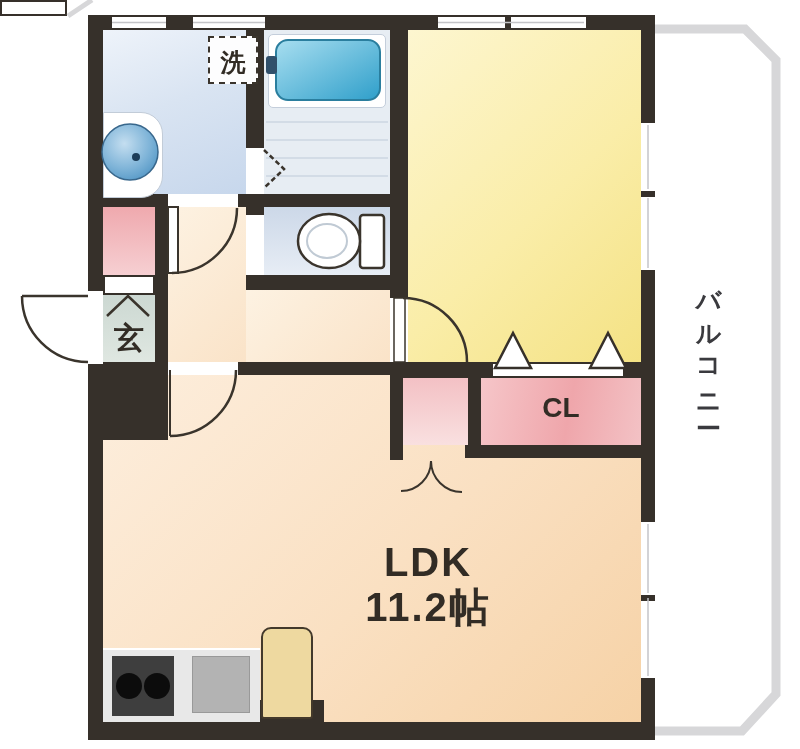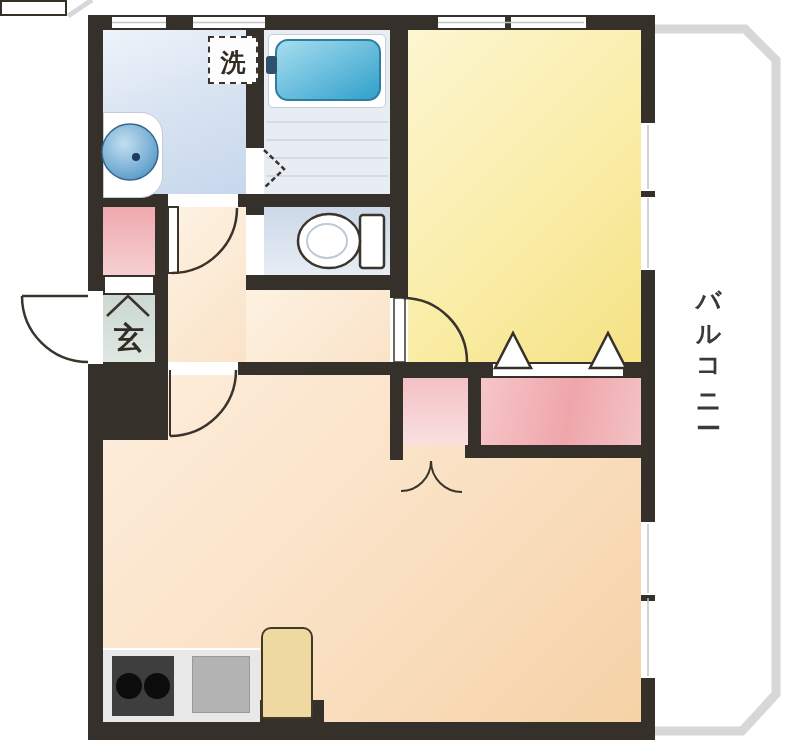--- a/index.html
+++ b/index.html
@@ -163,21 +163,26 @@
 
     <g fill="none" stroke="#3a342c" stroke-width="2">
       <path d="M 431 461 A 30 30 0 0 1 401 491"></path>
       <path d="M 431 461 A 31 31 0 0 0 462 492"></path>
     </g>
 
     <polyline points="107,316 128,296 149,316" fill="none" stroke="#3a342c" stroke-width="2.5"></polyline>
   </svg>
 
 
+  <div class="label" style="left:248px;top:540px;width:360px;font-size:40px;line-height:45px;letter-spacing:2px;">
+    <div>LDK</div>
+    <div>11.2帖</div>
+  </div>
 
+  <div class="label" style="left:481px;top:392px;width:160px;font-size:28px;">CL</div>
 
   <div class="label" style="left:103px;top:318px;width:52px;font-size:30px;">玄</div>
 
   <div class="label" style="left:208px;top:46px;width:50px;font-size:25px;">洗</div>
 
   <div class="label" style="left:686px;top:272px;width:40px;font-size:25px;font-weight:600;color:#3a3a3e;
               writing-mode:vertical-rl;text-orientation:upright;letter-spacing:7px;text-align:left;">バルコニー</div>
 </div>
 
 </body></html>

